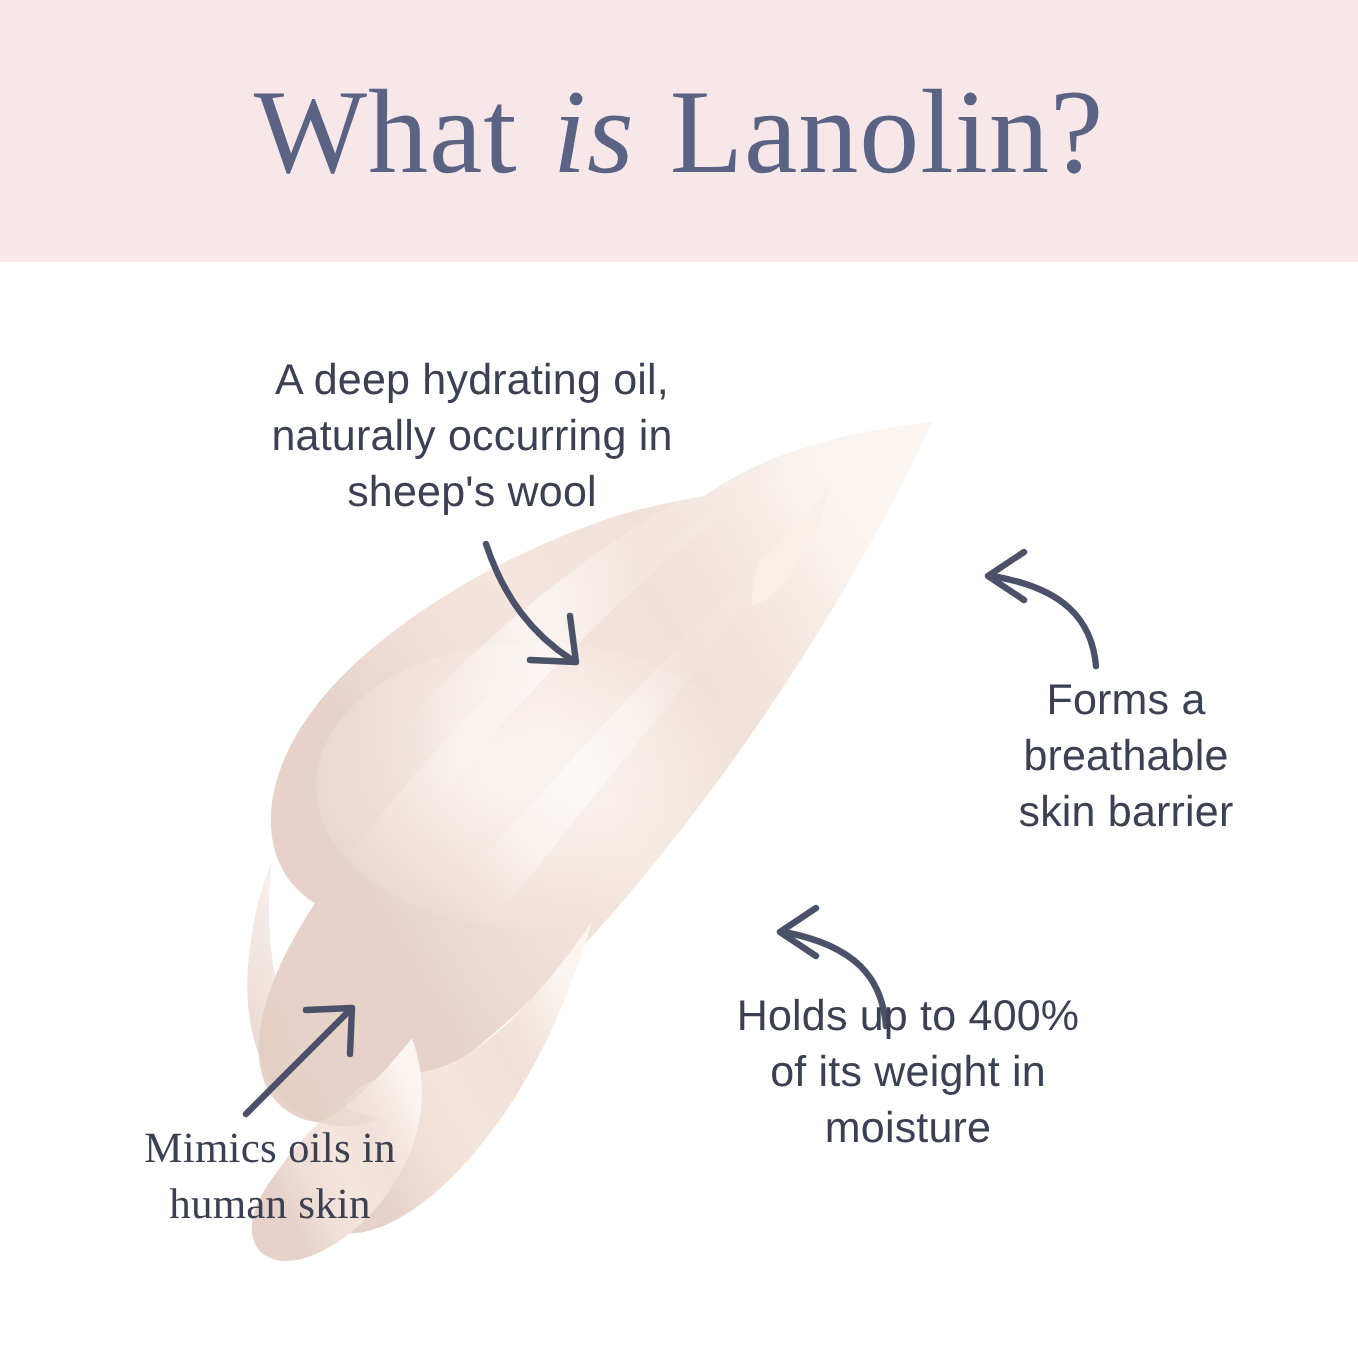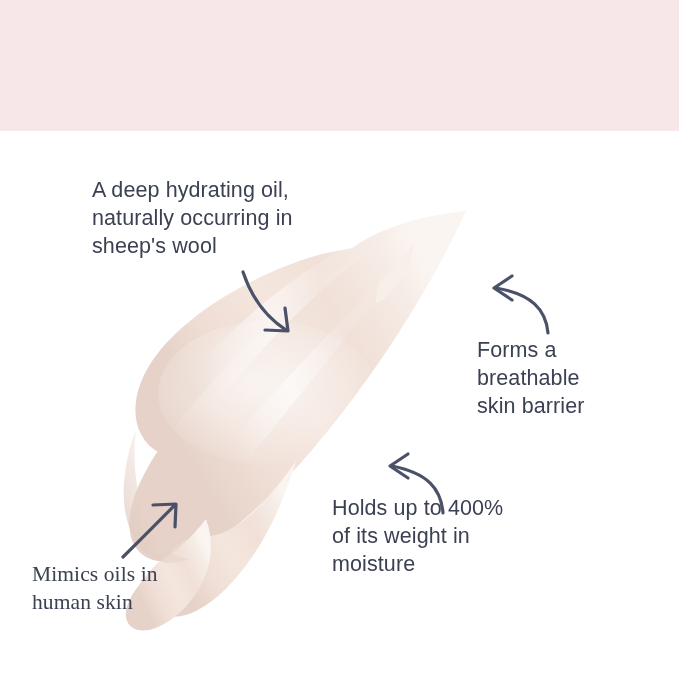--- a/index.html
+++ b/index.html
@@ -71,20 +71,21 @@
   }
 
   
   .callout {
     position: absolute;
     color: #3b4152;
     font-family: "Liberation Sans", sans-serif;
     font-size: 21.5px;
     line-height: 28px;
     letter-spacing: 0.1px;
+    text-align: center;
     white-space: pre-line;
   }
   .callout-top {
     left: 92px;
     top: 176px;
     width: 288px;
   }
   .callout-right {
     left: 477px;
     top: 336px;
@@ -102,21 +103,21 @@
     font-family: Liberation Serif, serif;
   }
 </style>
 </head>
 <body>
 
 <div class="infographic">
 
   <div class="header-band"></div>
   <div class="header-title">
-    
+    <span>What </span><span class="em">is</span><span> Lanolin?</span>
   </div>
 
   <div class="swatch-layer">
     <svg width="679" height="548" viewBox="0 0 679 548" xmlns="http://www.w3.org/2000/svg">
       <defs>
         <linearGradient id="creamBody" x1="0.12" y1="0.62" x2="0.88" y2="0.14">
           <stop offset="0" stop-color="#e6d2c8"></stop>
           <stop offset="0.18" stop-color="#efded5"></stop>
           <stop offset="0.42" stop-color="#f4e6de"></stop>
           <stop offset="0.66" stop-color="#f0e0d8"></stop>

